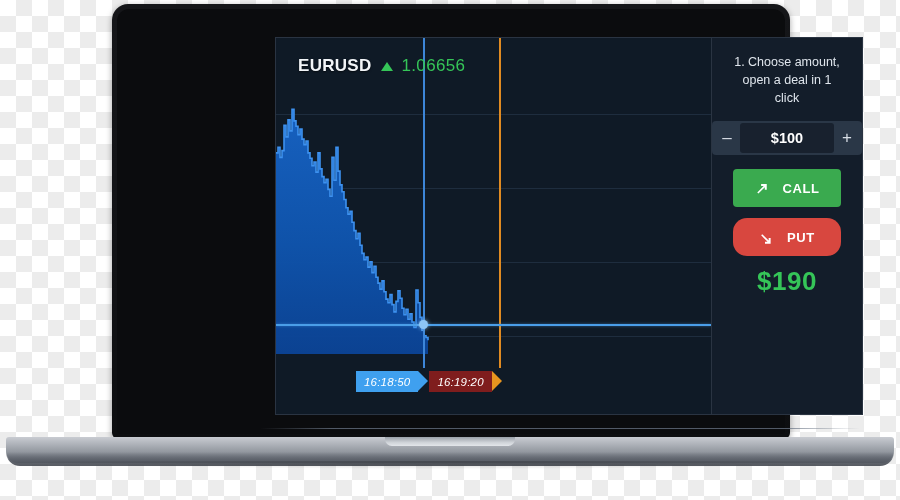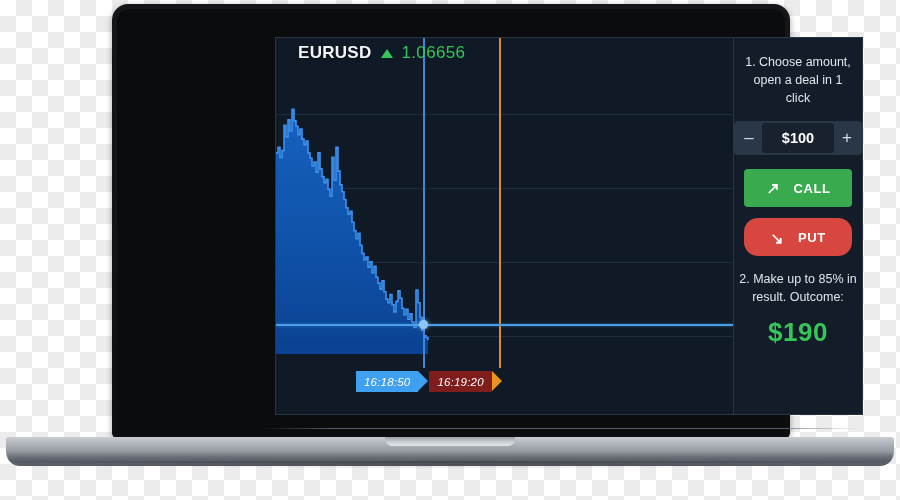--- a/index.html
+++ b/index.html
@@ -51,21 +51,21 @@
     border-radius:0 0 7px 7px;
   }
   .base-shadow{
     position:absolute;left:30px;top:461px;width:840px;height:8px;
     background:radial-gradient(ellipse at 50% 0%,rgba(0,0,0,.22) 0%,rgba(0,0,0,0) 72%);
   }
 
   
   .chart-pane{position:relative;width:464px;height:100%;background:#0f1a26;overflow:hidden;}
   .gridline{position:absolute;left:0;right:0;height:1px;background:rgba(92,124,160,.20);}
-  .ticker{position:absolute;left:22px;top:5px;z-index:6;display:flex;align-items:center;gap:9px;
+  .ticker{position:absolute;left:22px;top:18px;z-index:6;display:flex;align-items:center;gap:9px;
     font-size:17px;font-weight:bold;letter-spacing:.3px;}
   .ticker .sym{color:#f2f5f8;text-shadow:0 1px 2px rgba(0,0,0,.6);}
   .ticker .tri{width:0;height:0;border-left:6px solid transparent;border-right:6px solid transparent;
     border-bottom:9px solid #35c558;}
   .ticker .px{color:#35c558;font-weight:normal;}
   .chart-svg{position:absolute;left:0;top:0;}
   .vline{position:absolute;top:0;width:2px;height:330px;}
   .vline.blue{left:147px;background:#3d86d8;}
   .vline.orange{left:223px;background:#e08b22;}
   .priceline{position:absolute;left:0;right:0;top:286px;height:2px;background:#4a9ee8;
@@ -83,21 +83,21 @@
   .badge.orange::after{border-left:10px solid #e8951f;}
 
   
   .side-pane{position:relative;flex:1;background:#131d2a;border-left:1px solid #2a3442;
     display:flex;flex-direction:column;align-items:center;padding-top:16px;box-sizing:border-box;}
   .step-text{width:116px;text-align:center;color:#dfe5ec;font-size:12.5px;line-height:1.42;}
   .stepper{margin-top:14px;display:flex;align-items:center;background:#2a3747;border-radius:4px;
     height:34px;padding:0 2px;}
   .step-btn{width:26px;height:30px;display:flex;align-items:center;justify-content:center;
     color:#d8dee6;font-size:17px;cursor:pointer;user-select:none;}
-  .amount{height:30px;min-width:54px;padding:0 9px;background:#18212e;border-radius:3px;
+  .amount{height:30px;min-width:54px;padding:0 20px;background:#18212e;border-radius:3px;
     display:flex;align-items:center;justify-content:center;color:#fff;font-size:14.5px;font-weight:bold;}
   .trade-btn{margin-top:14px;width:108px;height:38px;border-radius:4px;display:flex;
     align-items:center;justify-content:center;gap:13px;color:#fff;font-size:13px;
     font-weight:bold;letter-spacing:.6px;cursor:pointer;}
   .trade-btn.call{background:#3aaa4f;}
   .trade-btn.put{background:#d8473f;margin-top:11px;border-radius:14px;}
   .arrow-ico{width:15px;height:15px;display:block;}
   .step2{margin-top:15px;width:122px;text-align:center;color:#dfe5ec;font-size:12.5px;line-height:1.42;}
   .outcome{margin-top:10px;color:#35c558;font-size:26px;font-weight:bold;letter-spacing:.5px;}
 </style>
@@ -167,21 +167,20 @@
             <span>CALL</span>
           </div>
 
           <div class="trade-btn put">
             <svg class="arrow-ico" viewBox="0 0 16 16">
               <path d="M3.5 4.5 L10.3 11.3 L10.3 8.6 L12.4 8.6 L12.4 14.6 L6.4 14.6 L6.4 12.5 L9.1 12.5 L2.3 5.7 Z" fill="#ffffff"></path>
             </svg>
             <span>PUT</span>
           </div>
 
-          <div class="step2">2. Make up to 85% in result. Outcome:</div>
           <div class="outcome">$190</div>
         </div>
 
       </div>
     </div>
     <div class="bezel-line"></div>
   </div>
 
   <div class="laptop-base"></div>
   <div class="base-shade"></div>

